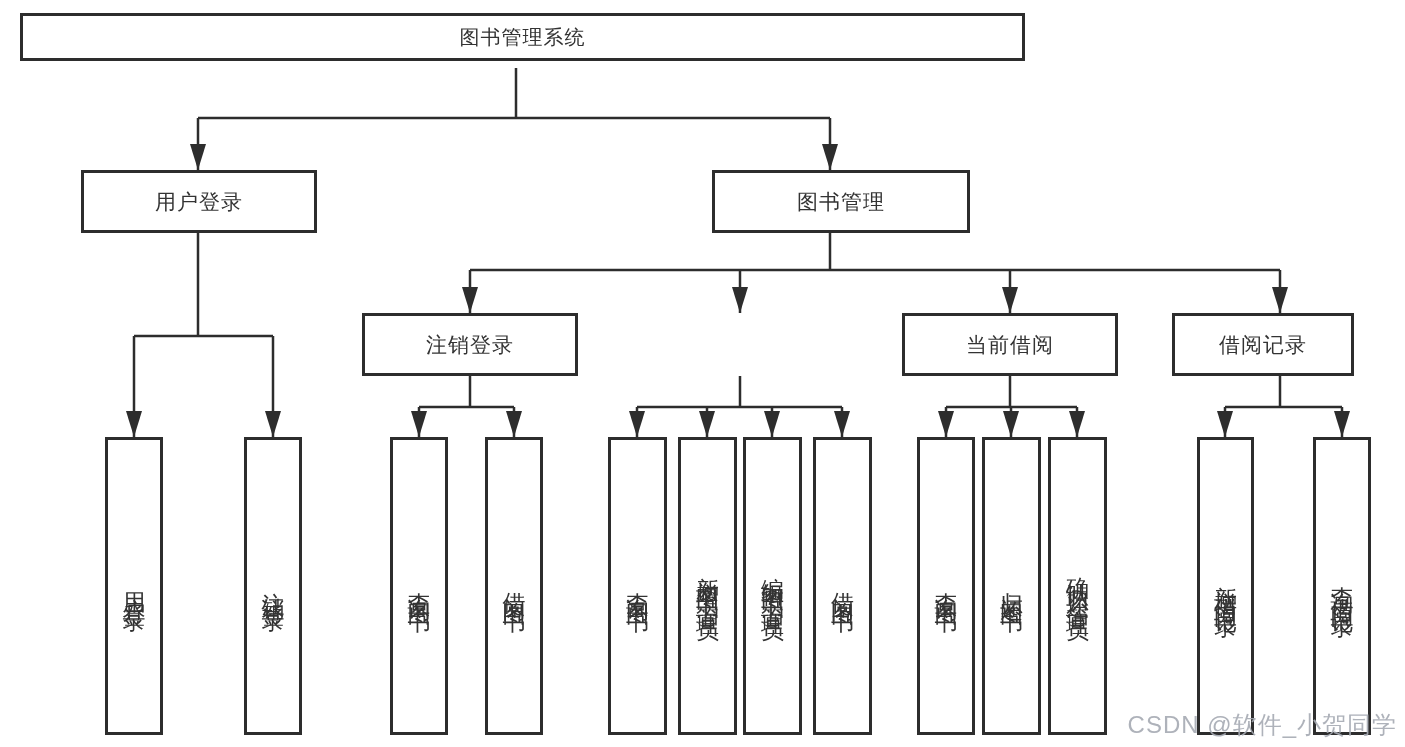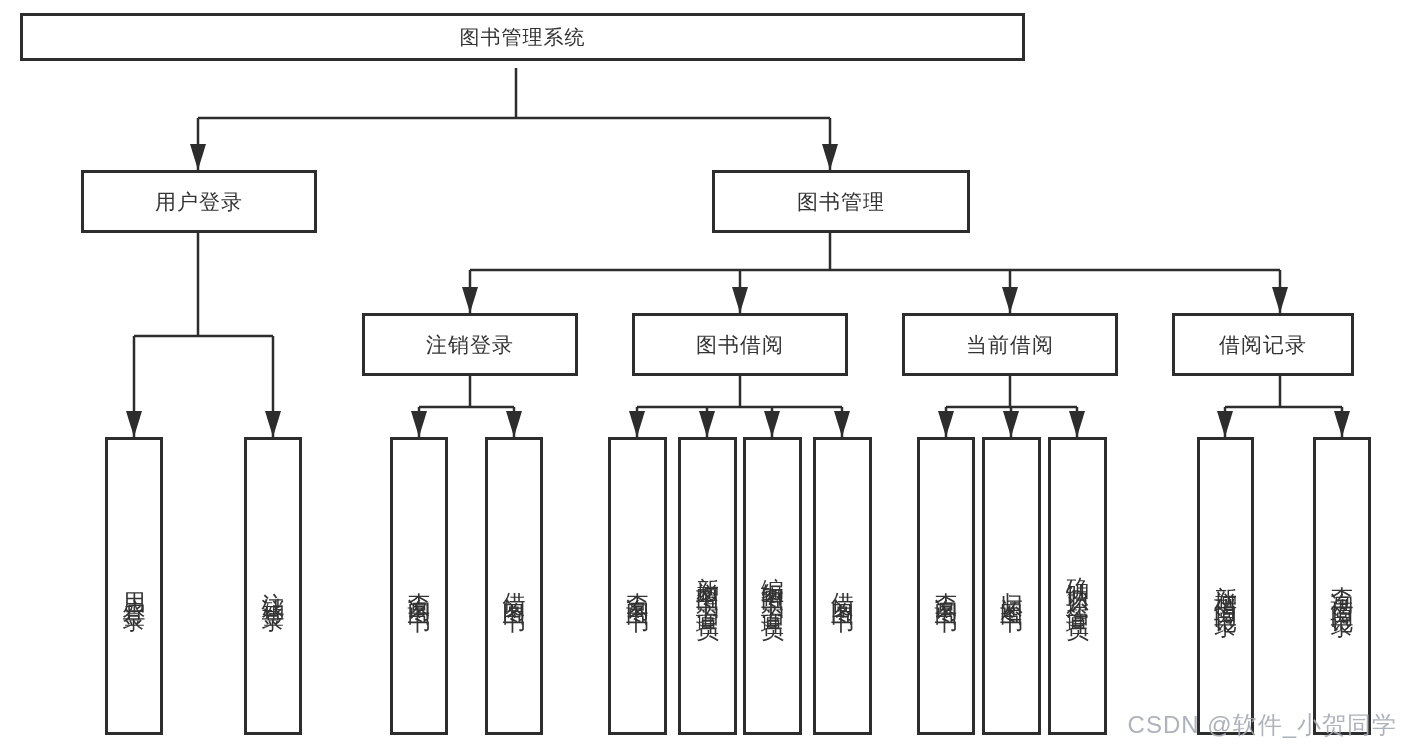--- a/index.html
+++ b/index.html
@@ -104,23 +104,20 @@
   <div class="node node-branch" style="left:81px; top:170px; width:236px; height:63px;">
     <span>用户登录</span>
   </div>
   <div class="node node-branch" style="left:712px; top:170px; width:258px; height:63px;text-align:right;">
     <span>图书管理</span>
   </div>
 
   <div class="node node-branch" style="left:362px; top:313px; width:216px; height:63px;">
     <span>注销登录</span>
   </div>
-  <div class="node node-branch" style="left:632px; top:313px; width:216px; height:63px;">
-    <span>图书借阅</span>
-  </div>
   <div class="node node-branch" style="left:902px; top:313px; width:216px; height:63px;">
     <span>当前借阅</span>
   </div>
   <div class="node node-branch" style="left:1172px; top:313px; width:182px; height:63px;">
     <span>借阅记录</span>
   </div>
 
   <div class="node leaf" style="left:105px; top:437px; width:58px; height:298px;">
     <span class="v-label">用户登录</span>
   </div>

